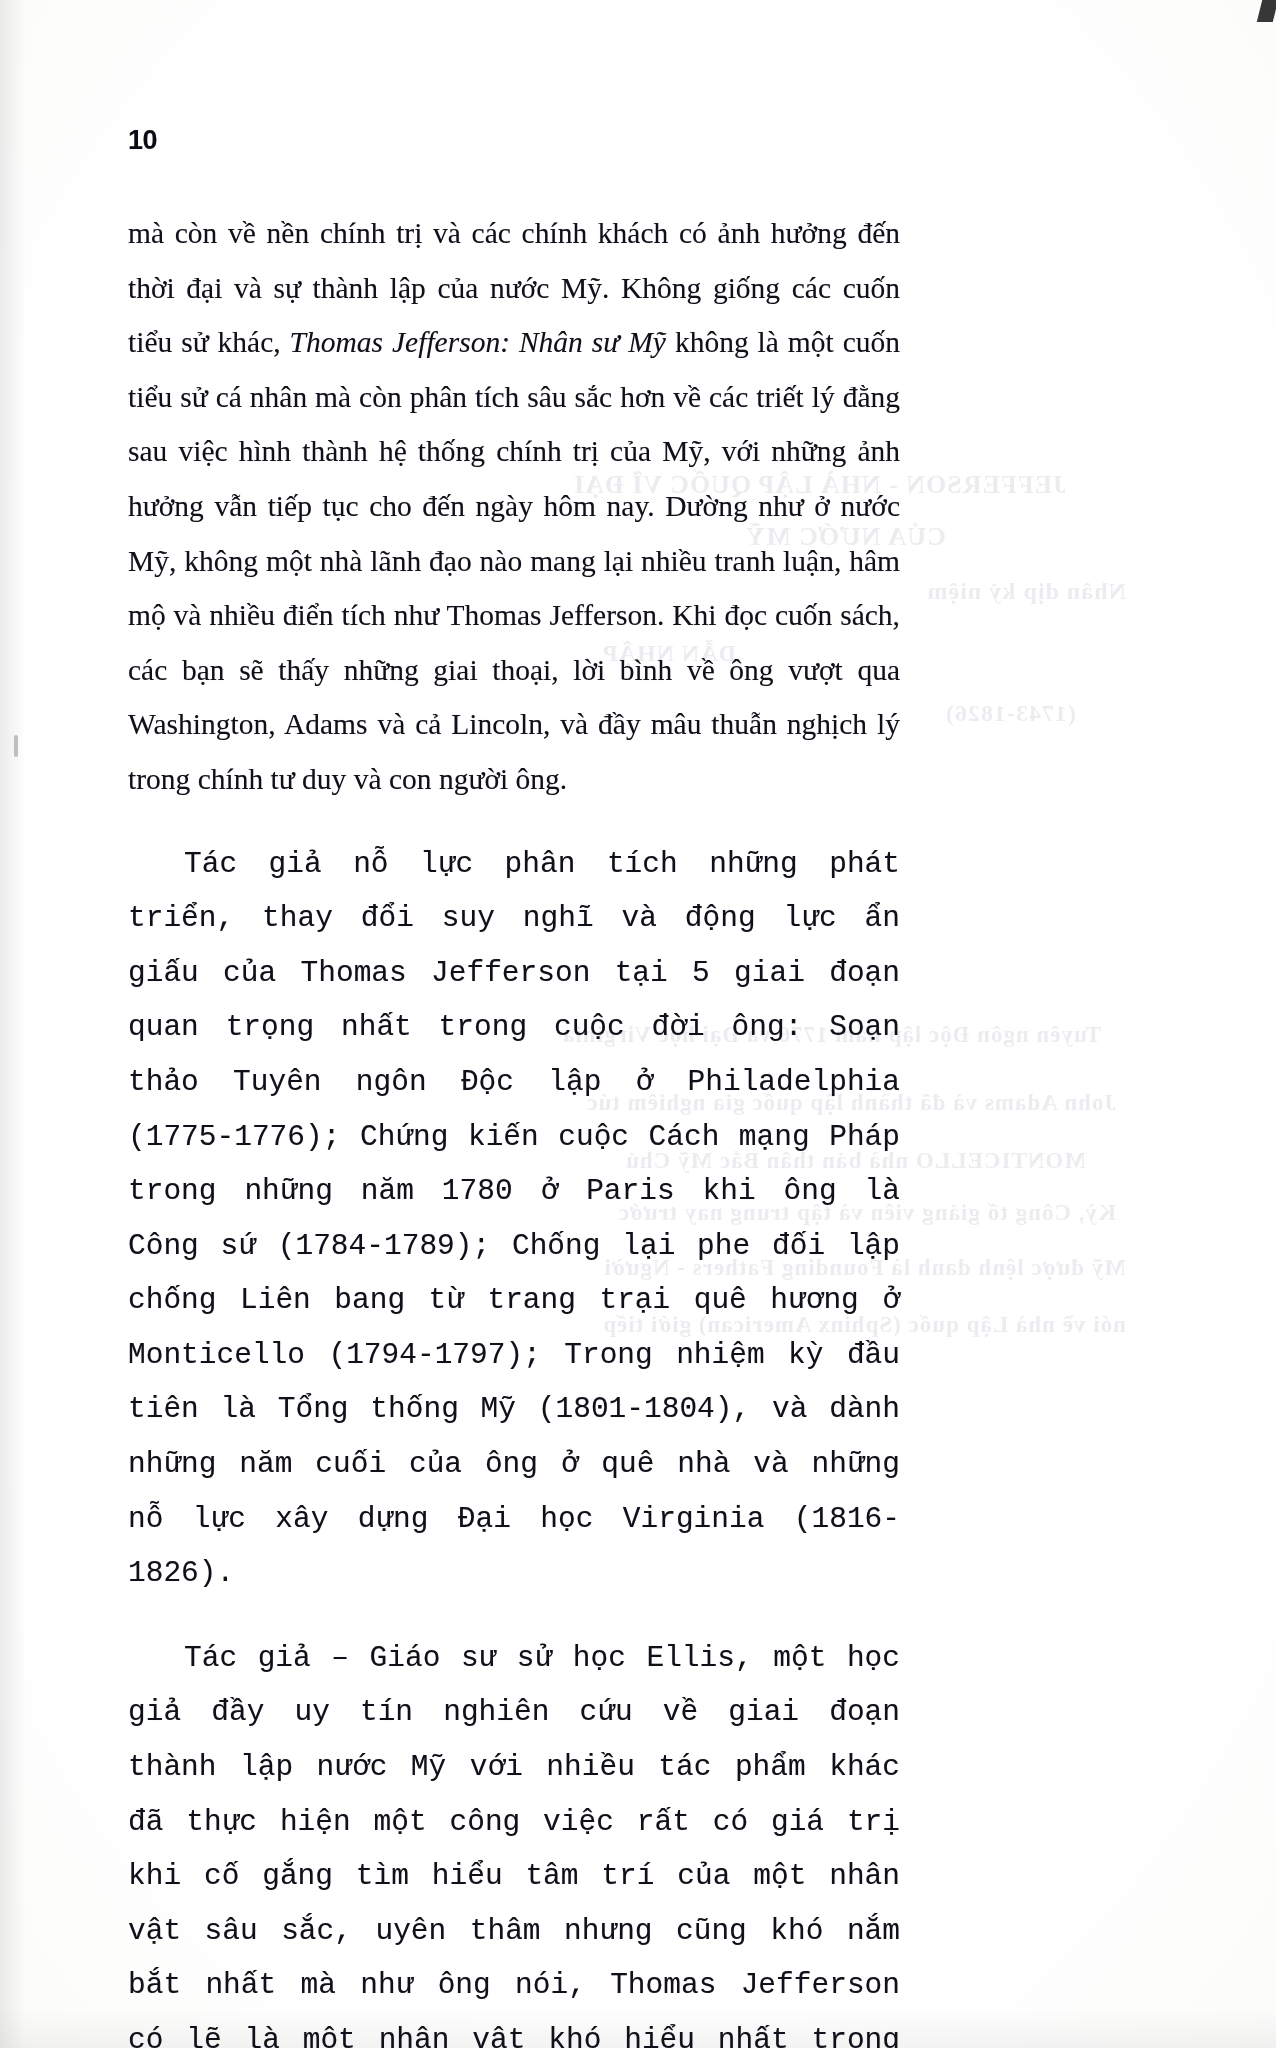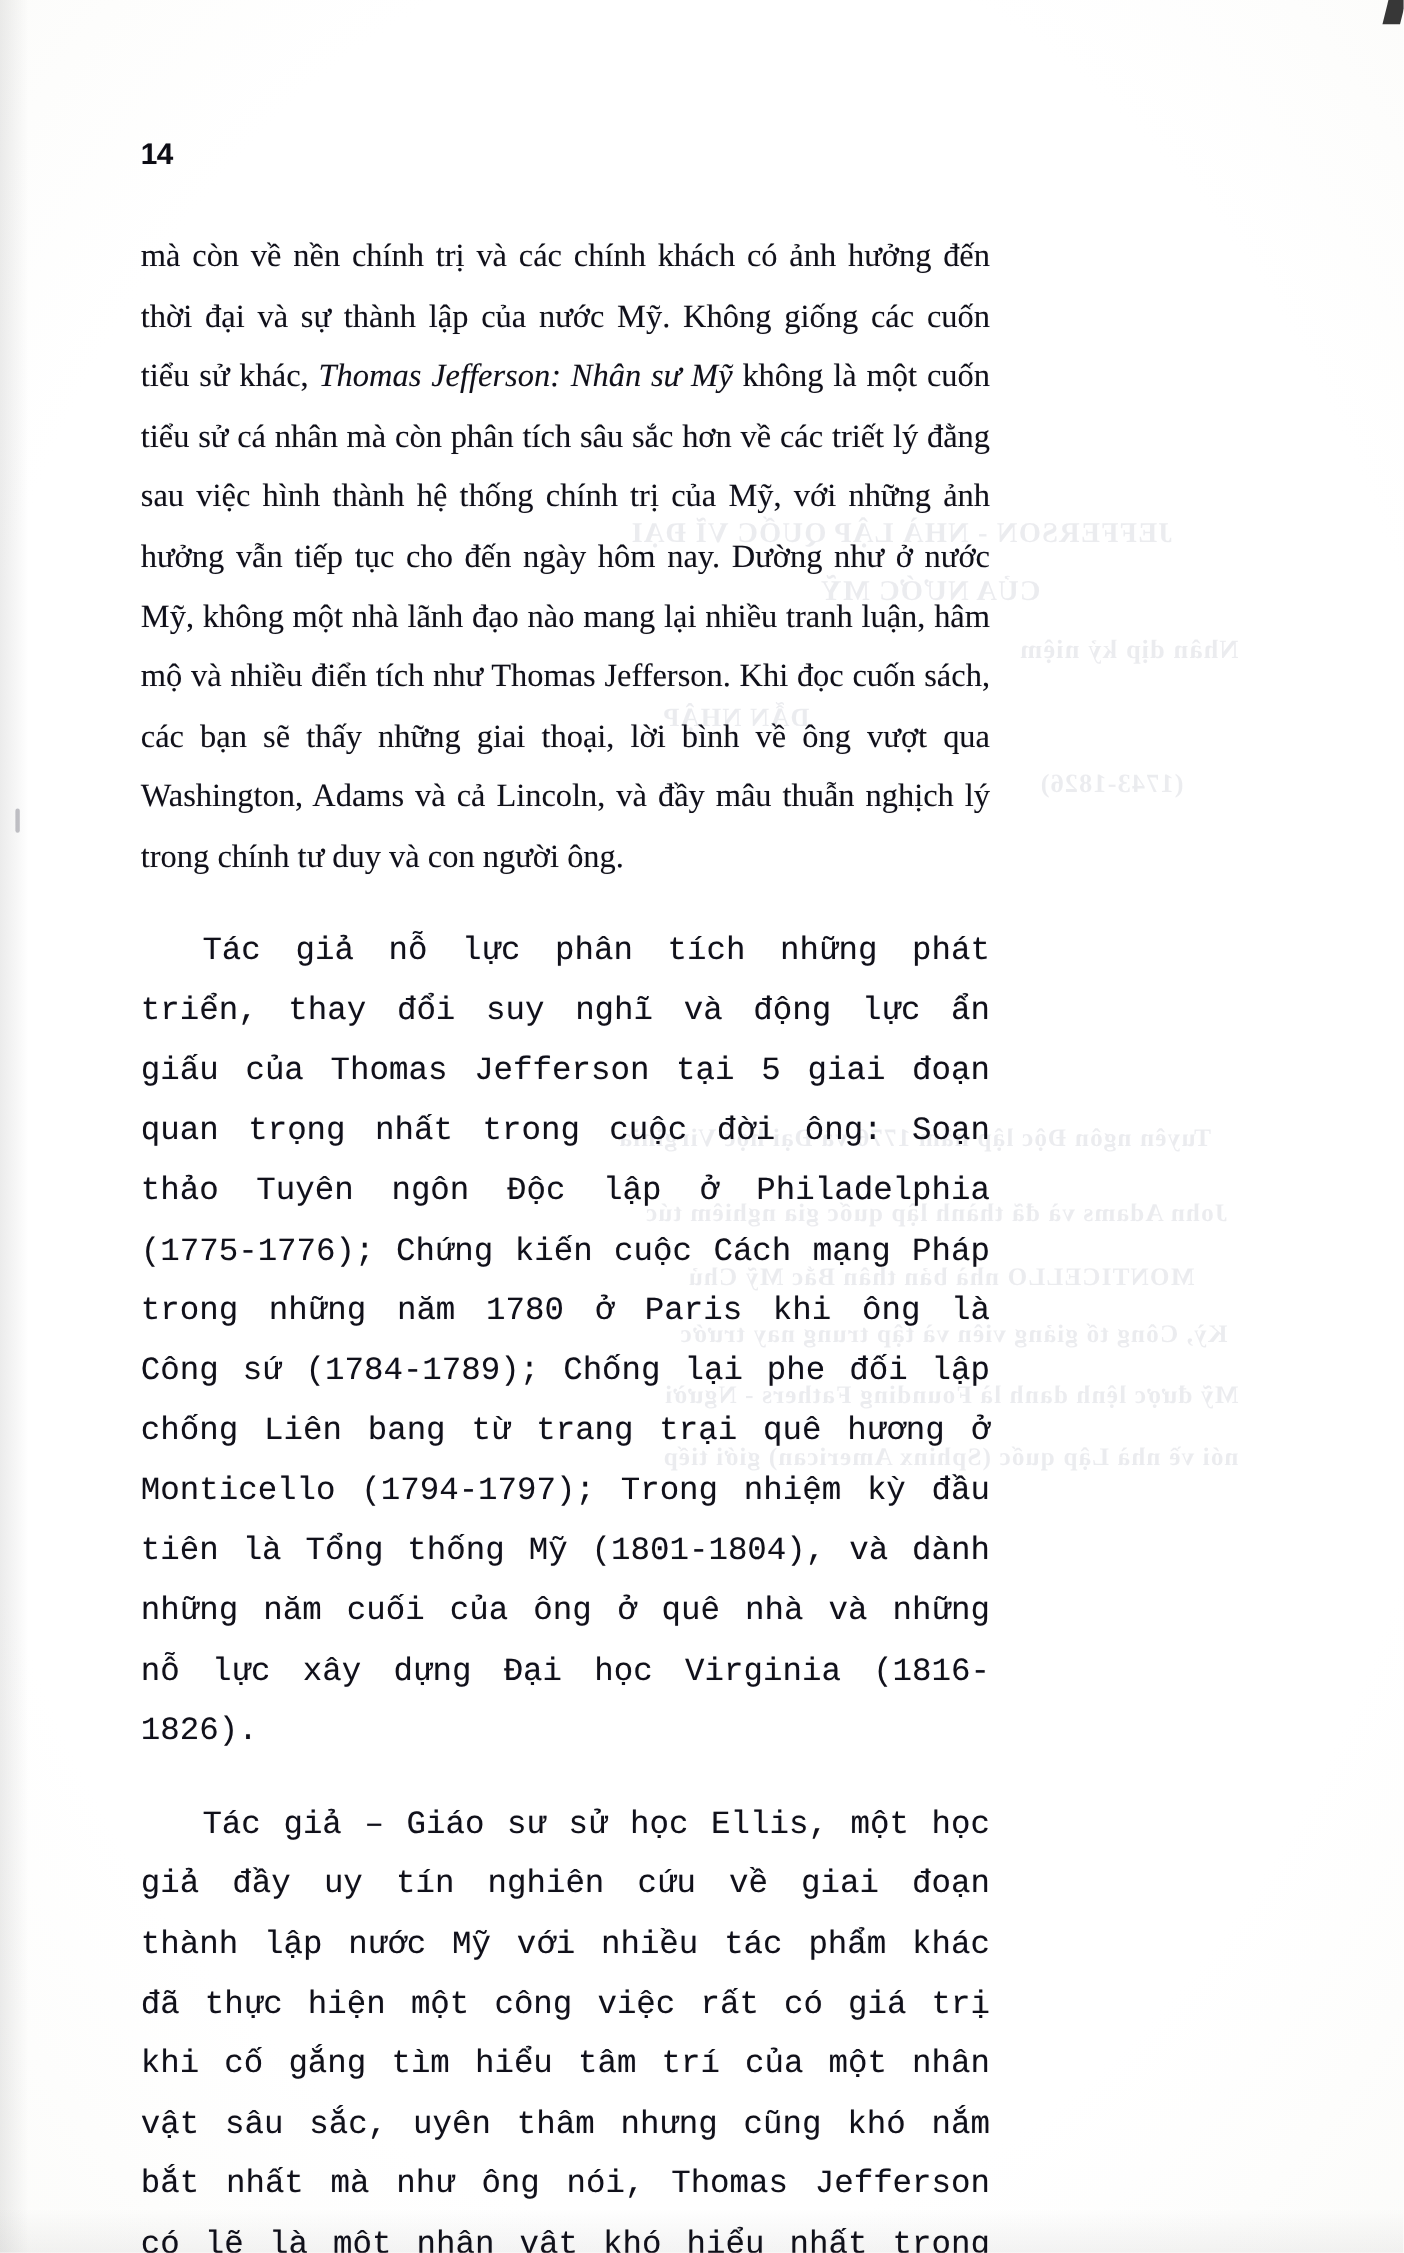--- a/index.html
+++ b/index.html
@@ -130,19 +130,19 @@
     <div class="bleed-line" style="top: 640px; left: 540px; font-size: 24px;">DẪN NHẬP</div>
     <div class="bleed-line" style="top: 700px; left: 200px; font-size: 24px;">(1743-1826)</div>
     <div class="bleed-line" style="top: 1022px; left: 175px; font-size: 23px;">Tuyên ngôn Độc lập năm 1776 và Đại học Virginia</div>
     <div class="bleed-line" style="top: 1090px; left: 160px; font-size: 23px;">John Adams và đã thành lập quốc gia nghiêm túc</div>
     <div class="bleed-line" style="top: 1148px; left: 190px; font-size: 23px;">MONTICELLO nhà bản thân Bắc Mỹ Chủ</div>
     <div class="bleed-line" style="top: 1200px; left: 160px; font-size: 23px;">Kỳ, Công tố giảng viên và tập trung nay trước</div>
     <div class="bleed-line" style="top: 1255px; left: 150px; font-size: 23px;">Mỹ được lệnh danh là Founding Fathers - Người</div>
     <div class="bleed-line" style="top: 1312px; left: 150px; font-size: 23px;">nói về nhà Lập quốc (Sphinx American) giới tiếp</div>
   </div>
 
-<div class="folio">14</div>
+<div class="folio">10</div>
 
 <div class="body-text" id="body-text">
     <p><span>mà còn về nền chính trị và các chính khách có ảnh hưởng đến thời đại và sự thành lập của nước Mỹ. Không giống các cuốn tiểu sử khác, </span><i>Thomas Jefferson: Nhân sư Mỹ</i><span> không là một cuốn tiểu sử cá nhân mà còn phân tích sâu sắc hơn về các triết lý đằng sau việc hình thành hệ thống chính trị của Mỹ, với những ảnh hưởng vẫn tiếp tục cho đến ngày hôm nay. Dường như ở nước Mỹ, không một nhà lãnh đạo nào mang lại nhiều tranh luận, hâm mộ và nhiều điển tích như Thomas Jefferson. Khi đọc cuốn sách, các bạn sẽ thấy những giai thoại, lời bình về ông vượt qua Washington, Adams và cả Lincoln, và đầy mâu thuẫn nghịch lý trong chính tư duy và con người ông.</span></p>
     <p class="indented"><span>Tác giả nỗ lực phân tích những phát triển, thay đổi suy nghĩ và động lực ẩn giấu của Thomas Jefferson tại 5 giai đoạn quan trọng nhất trong cuộc đời ông: Soạn thảo Tuyên ngôn Độc lập ở Philadelphia (1775-1776); Chứng kiến cuộc Cách mạng Pháp trong những năm 1780 ở Paris khi ông là Công sứ (1784-1789); Chống lại phe đối lập chống Liên bang từ trang trại quê hương ở Monticello (1794-1797); Trong nhiệm kỳ đầu tiên là Tổng thống Mỹ (1801-1804), và dành những năm cuối của ông ở quê nhà và những nỗ lực xây dựng Đại học Virginia (1816-1826).</span></p>
     <p class="indented"><span>Tác giả – Giáo sư sử học Ellis, một học giả đầy uy tín nghiên cứu về giai đoạn thành lập nước Mỹ với nhiều tác phẩm khác đã thực hiện một công việc rất có giá trị khi cố gắng tìm hiểu tâm trí của một nhân vật sâu sắc, uyên thâm nhưng cũng khó nắm bắt nhất mà như ông nói, Thomas Jefferson có lẽ là một nhân vật khó hiểu nhất trong lịch sử nước Mỹ. Một người từng tuyên bố rằng tất cả mọi người đều bình đẳng và tự do nhưng bản thân ông lại là chủ của hàng trăm nô lệ. Một người nỗ lực lên án việc buôn bán nô lệ như một tội ác lại cũng là người từng đem bán một số nô lệ của chính mình. Người viết và giảng về sự trong sạch đạo đức nhưng lại có những mối tình lang chạ lịch sử như lời đồn đoán về quan hệ của ông với nô lệ da đen của mình. Người từng tuyên</span></p>
   </div>
 
 </body></html>

